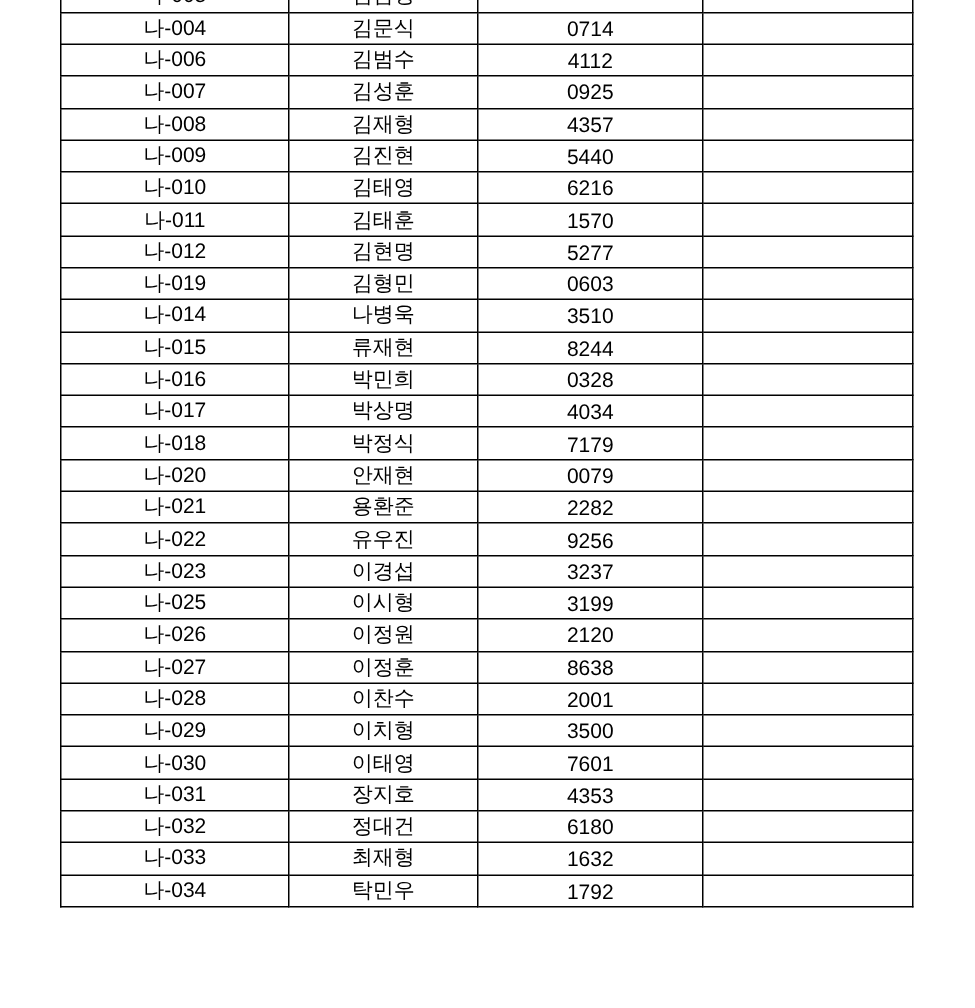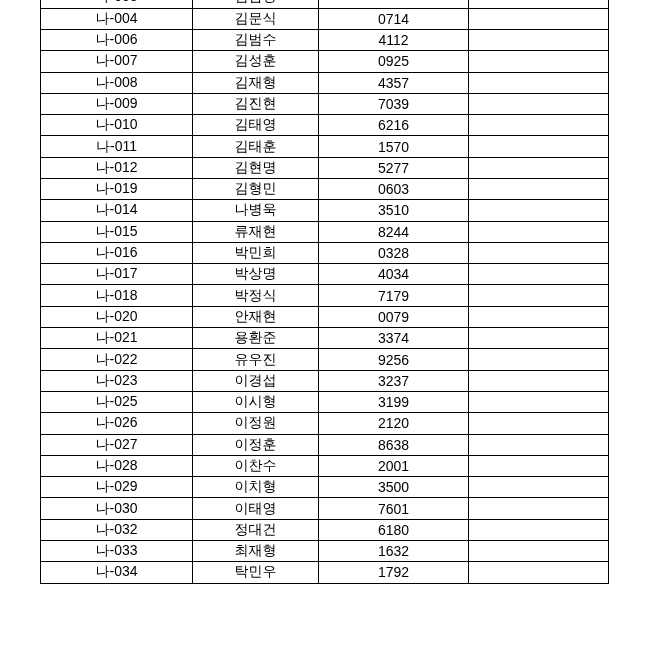--- a/index.html
+++ b/index.html
@@ -75,21 +75,21 @@
   <tr>
     <td>나-008</td>
     <td>김재형</td>
     <td>4357</td>
     <td></td>
   </tr>
 
   <tr>
     <td>나-009</td>
     <td>김진현</td>
-    <td>7039</td>
+    <td>5440</td>
     <td></td>
   </tr>
 
   <tr>
     <td>나-010</td>
     <td>김태영</td>
     <td>6216</td>
     <td></td>
   </tr>
 
@@ -153,21 +153,21 @@
   <tr>
     <td>나-020</td>
     <td>안재현</td>
     <td>0079</td>
     <td></td>
   </tr>
 
   <tr>
     <td>나-021</td>
     <td>용환준</td>
-    <td>3374</td>
+    <td>2282</td>
     <td></td>
   </tr>
 
   <tr>
     <td>나-022</td>
     <td>유우진</td>
     <td>9256</td>
     <td></td>
   </tr>
 
@@ -214,20 +214,26 @@
     <td></td>
   </tr>
 
   <tr>
     <td>나-030</td>
     <td>이태영</td>
     <td>7601</td>
     <td></td>
   </tr>
 
+  <tr>
+    <td>나-031</td>
+    <td>장지호</td>
+    <td>4353</td>
+    <td></td>
+  </tr>
 
   <tr>
     <td>나-032</td>
     <td>정대건</td>
     <td>6180</td>
     <td></td>
   </tr>
 
   <tr>
     <td>나-033</td>

